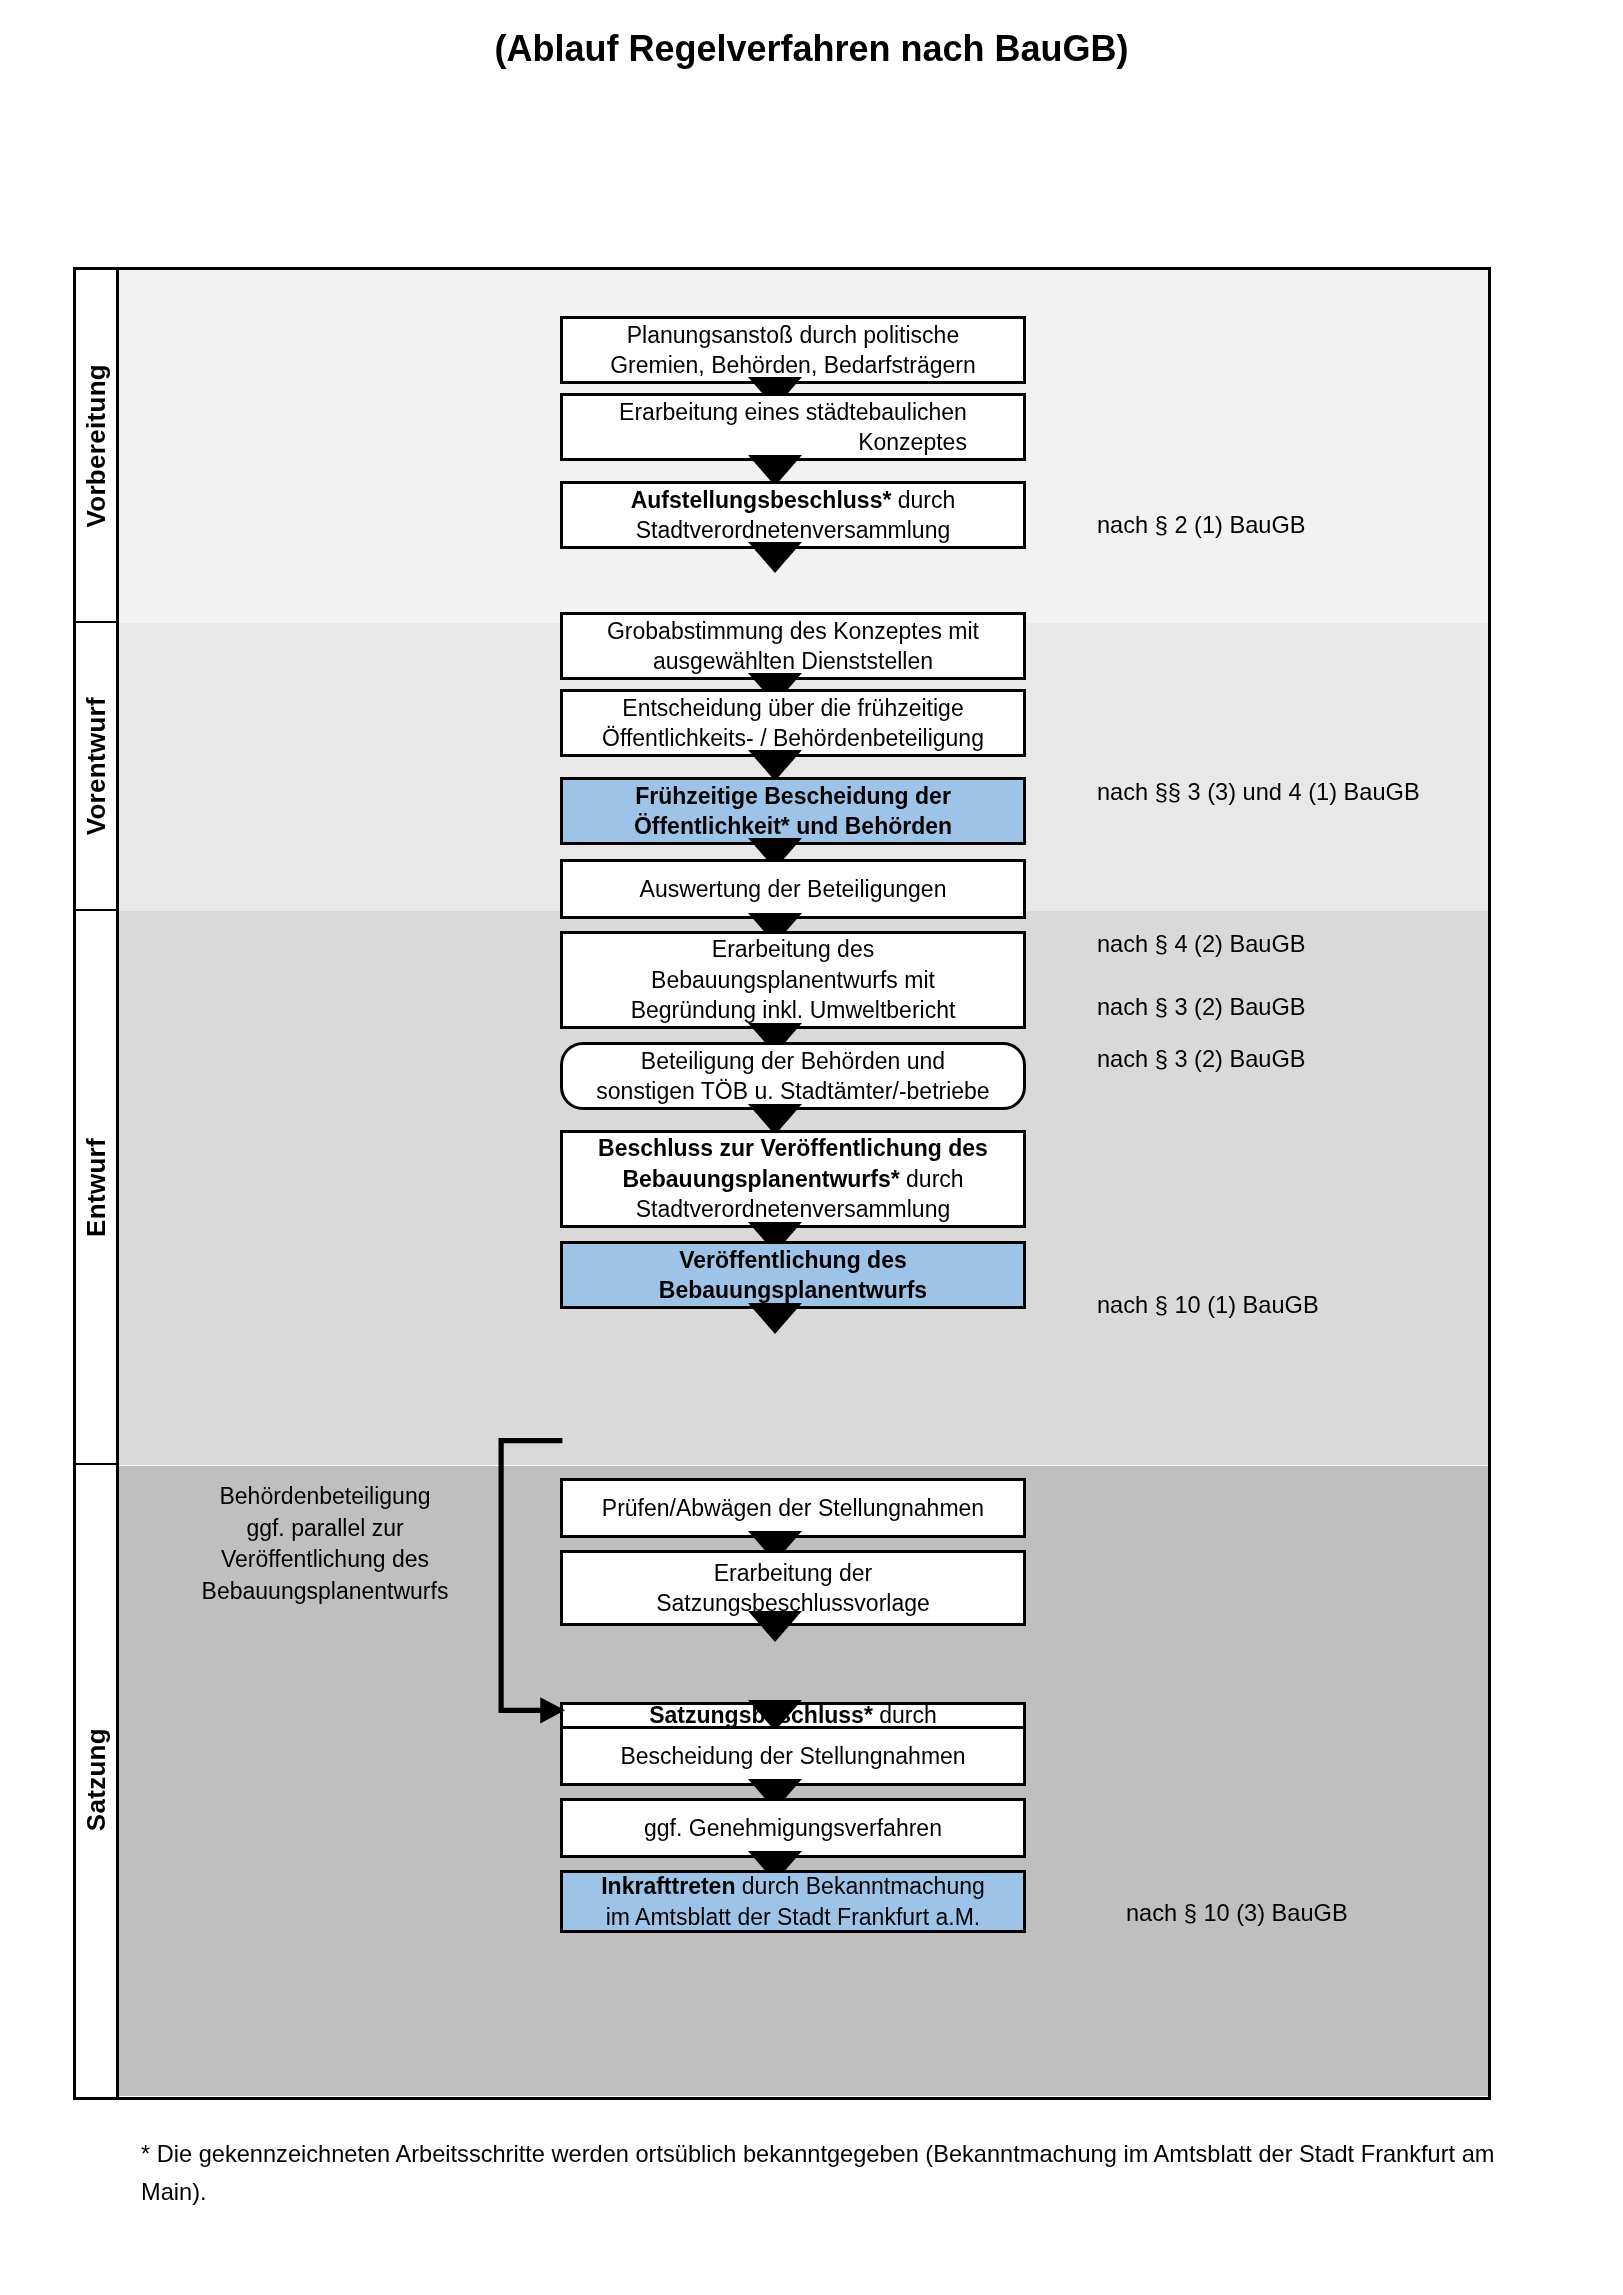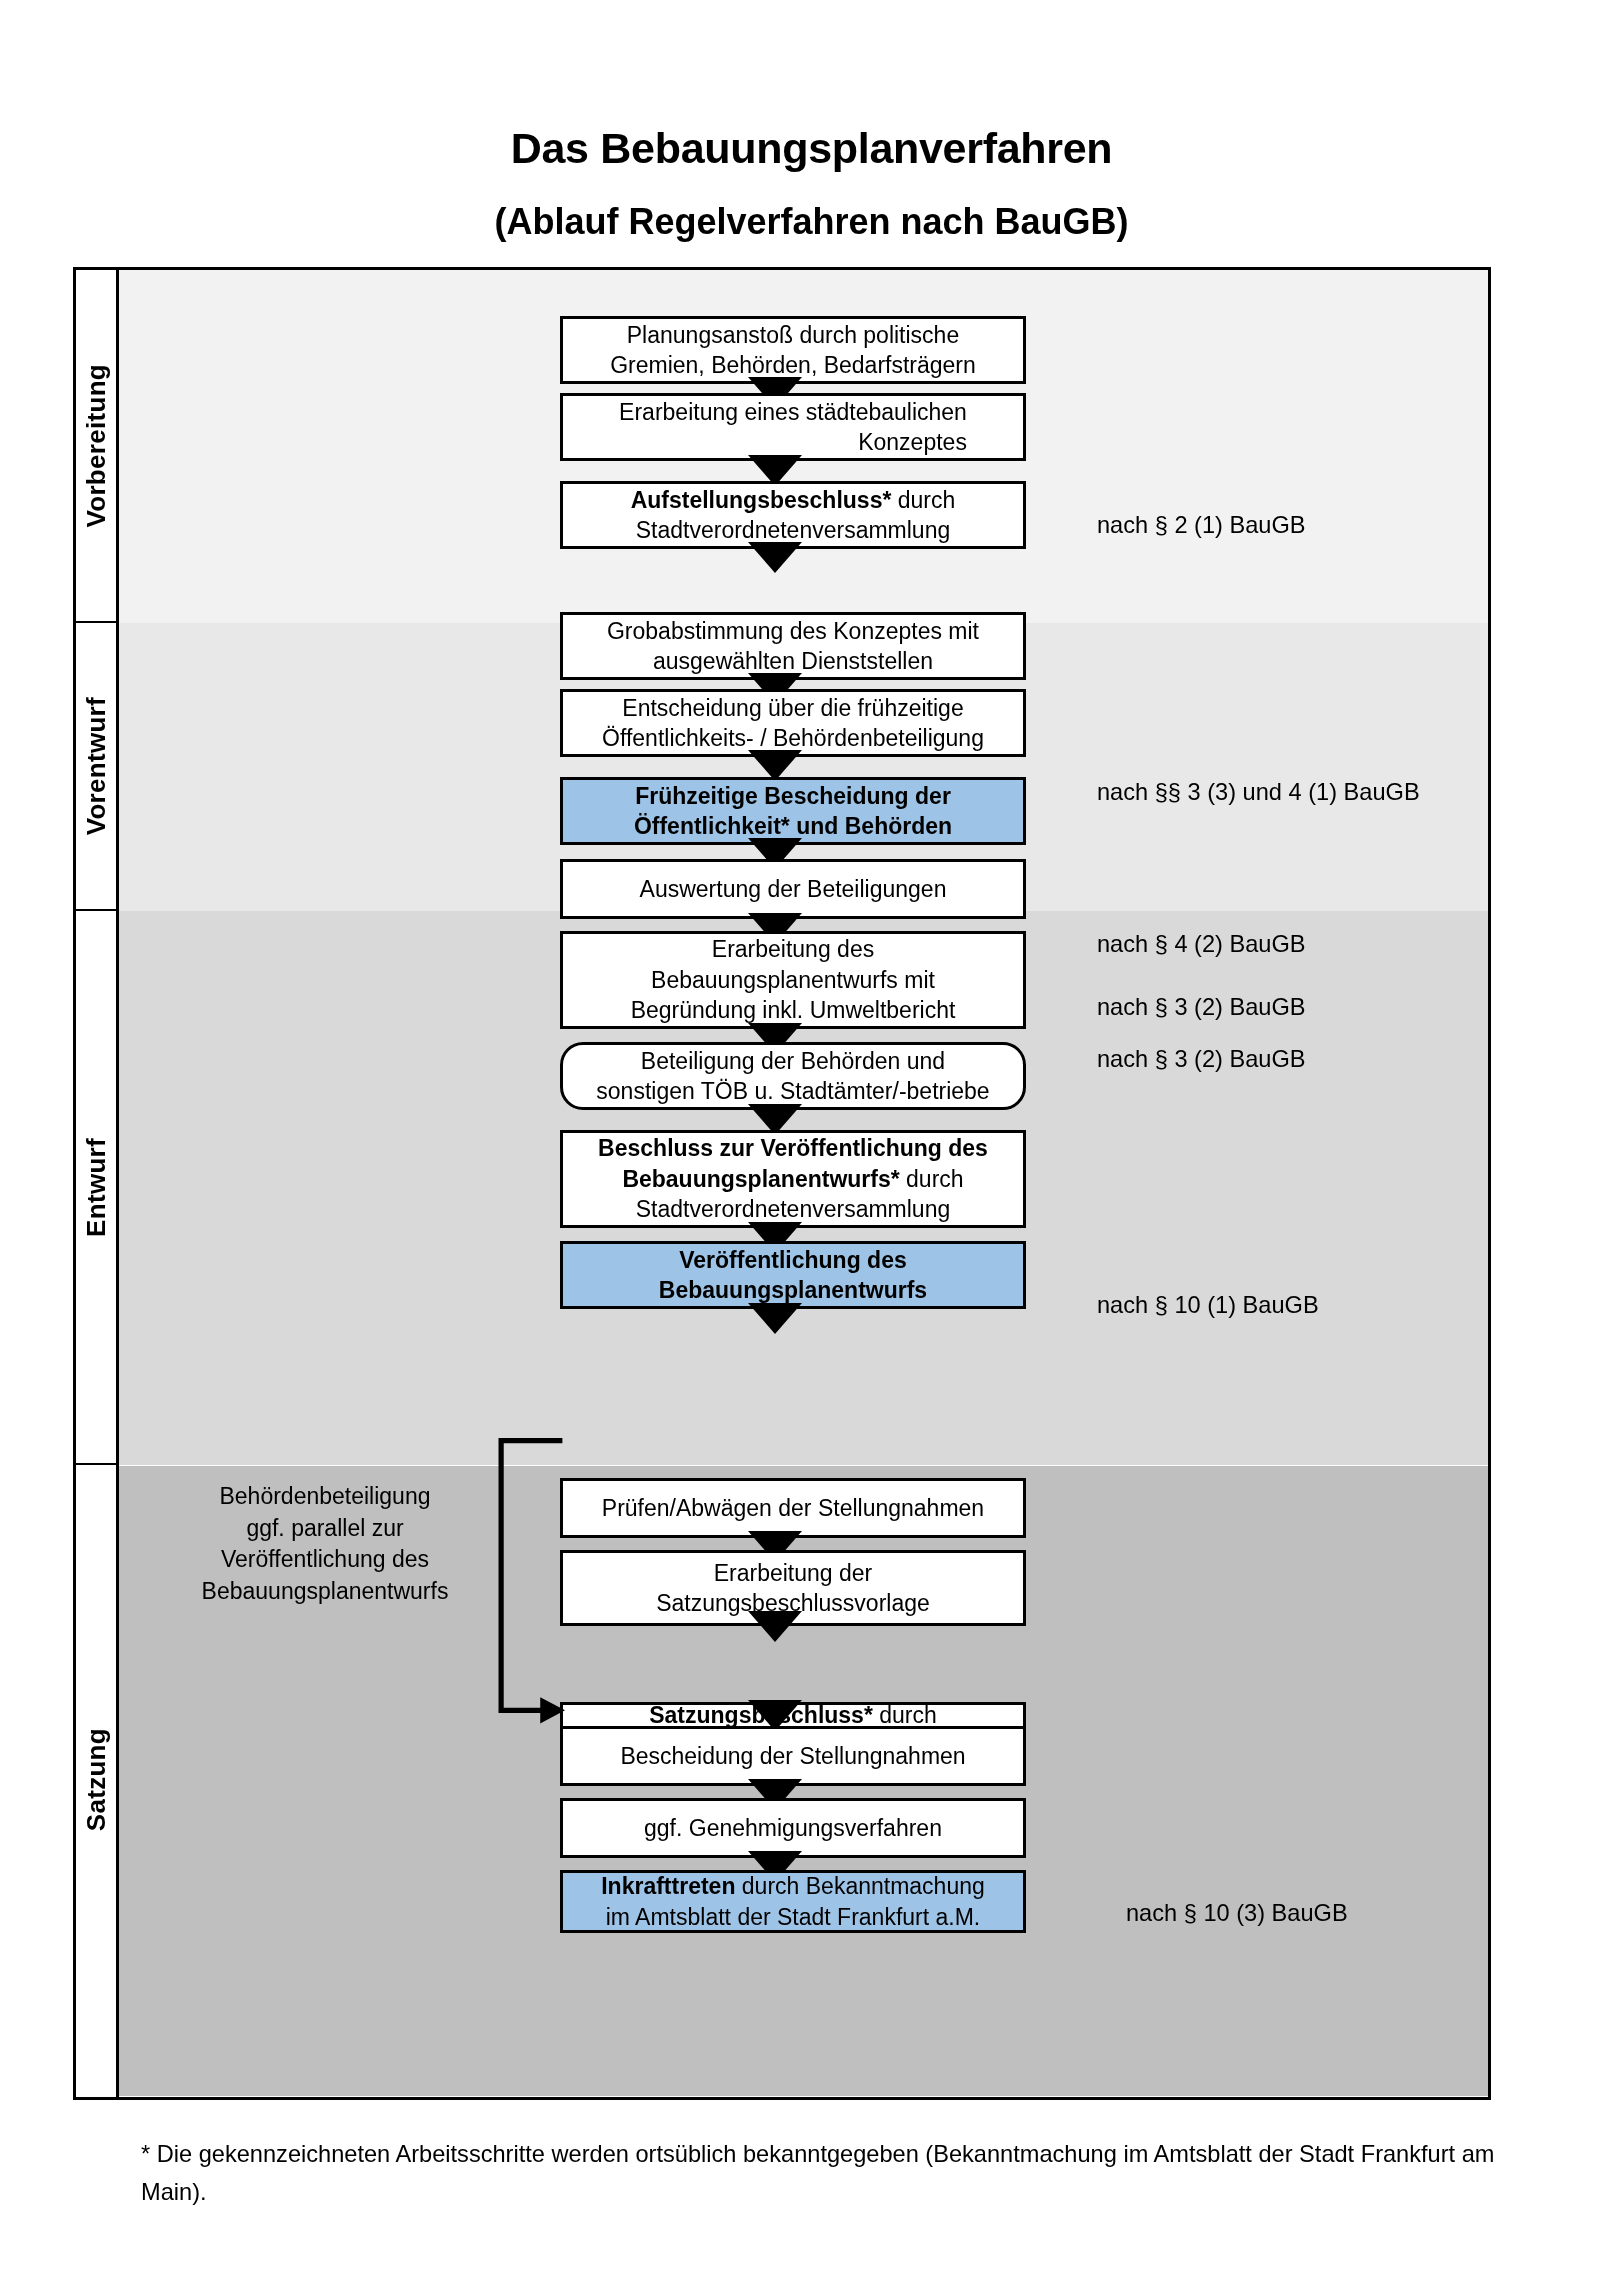--- a/index.html
+++ b/index.html
@@ -154,21 +154,20 @@
     top: 2135px;
     width: 1355px;
     font-size: 23.6px;
     line-height: 1.62;
   }
 </style>
 </head>
 <body>
 
 <div id="header">
-  <h1 id="main-title">Das Bebauungsplanverfahren</h1>
   <h2 id="sub-title">(Ablauf Regelverfahren nach BauGB)</h2>
 </div>
 
 <div id="frame">
 
   <div id="bands">
       <div class="band" style="top: 0px; height: 353px; background: rgb(242, 242, 242);"></div>
       <div class="band" style="top: 353px; height: 288px; background: rgb(232, 232, 232);"></div>
       <div class="band" style="top: 641px; height: 554px; background: rgb(217, 217, 217);"></div>
       <div class="band" style="top: 1196px; height: 630px; background: rgb(191, 191, 191);"></div>

